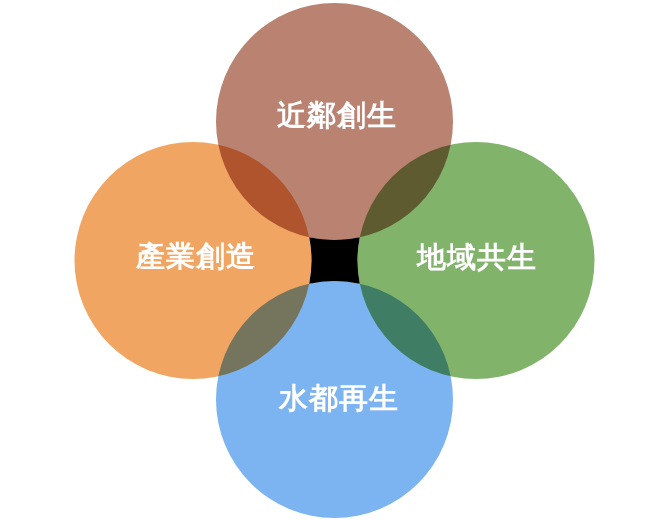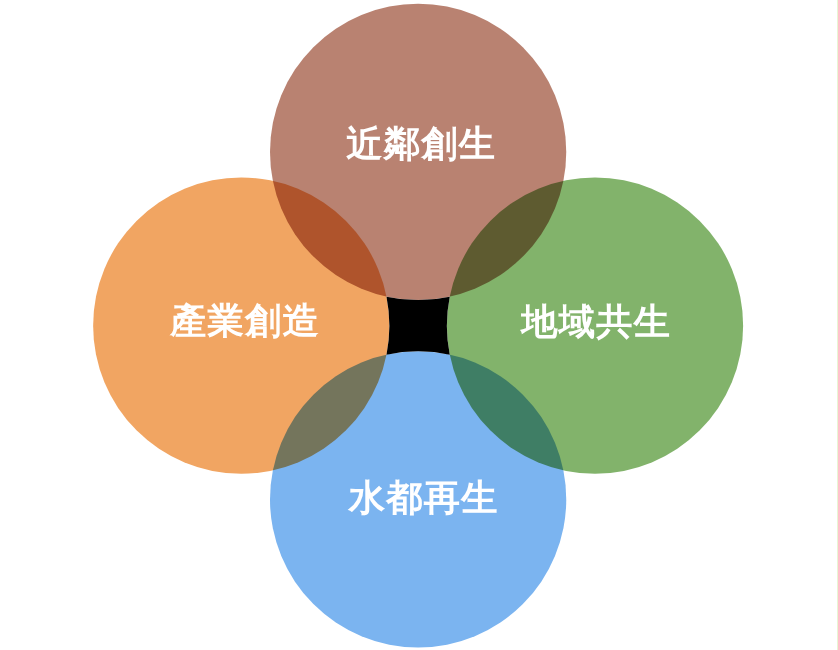--- a/index.html
+++ b/index.html
@@ -4,21 +4,21 @@
 <style>
   html, body {
     margin: 0;
     padding: 0;
     background: #ffffff;
   }
   .stage {
     position: relative;
     width: 670px;
     height: 520px;
-    background: #84cc16;
+    background: #a3a3a3;
     overflow: hidden;
     isolation: isolate;
   }
   svg {
     display: block;
   }
   .venn-circle {
     mix-blend-mode: multiply;
   }
   .venn-label {

